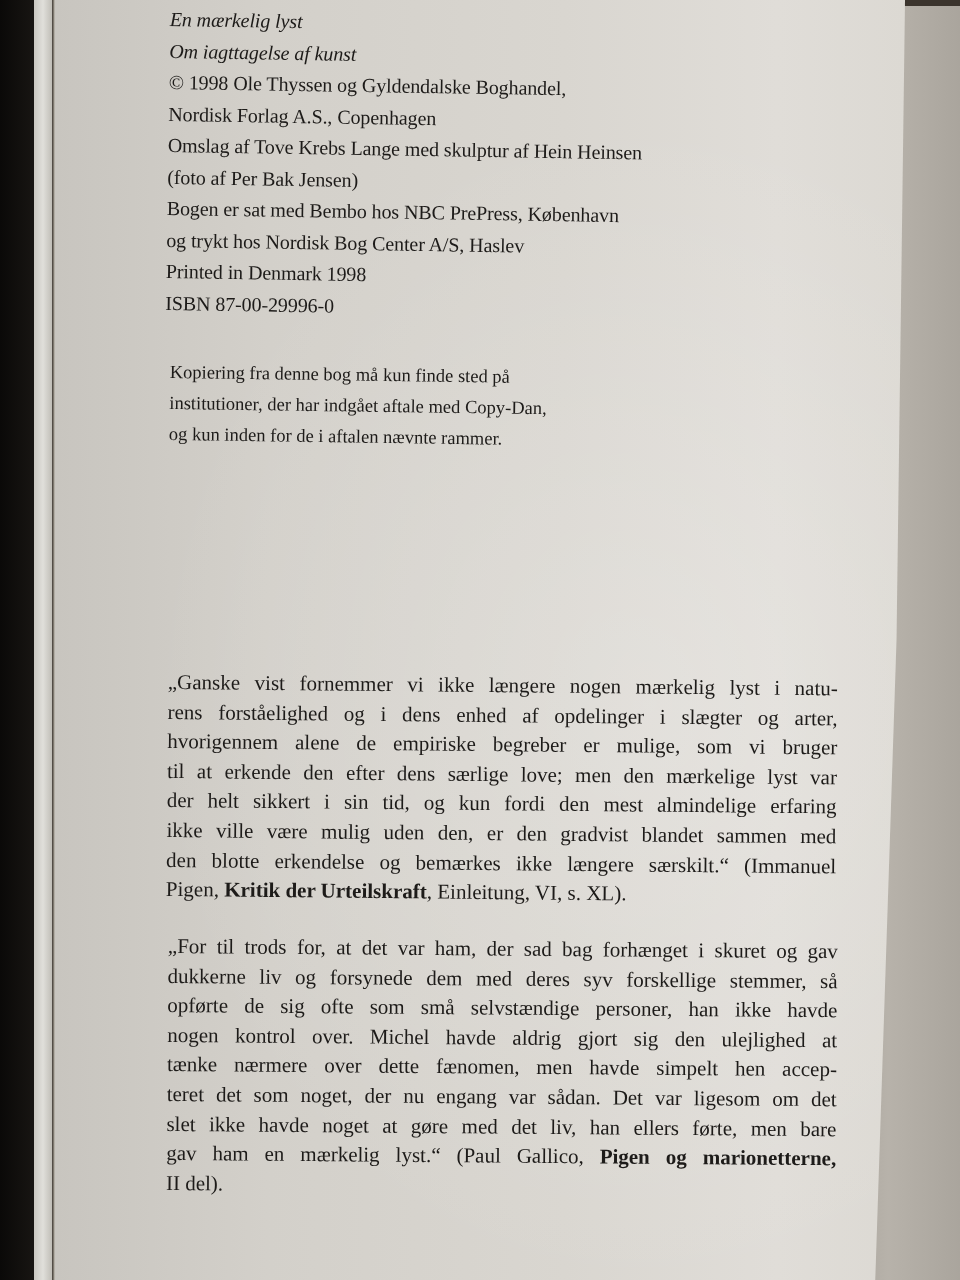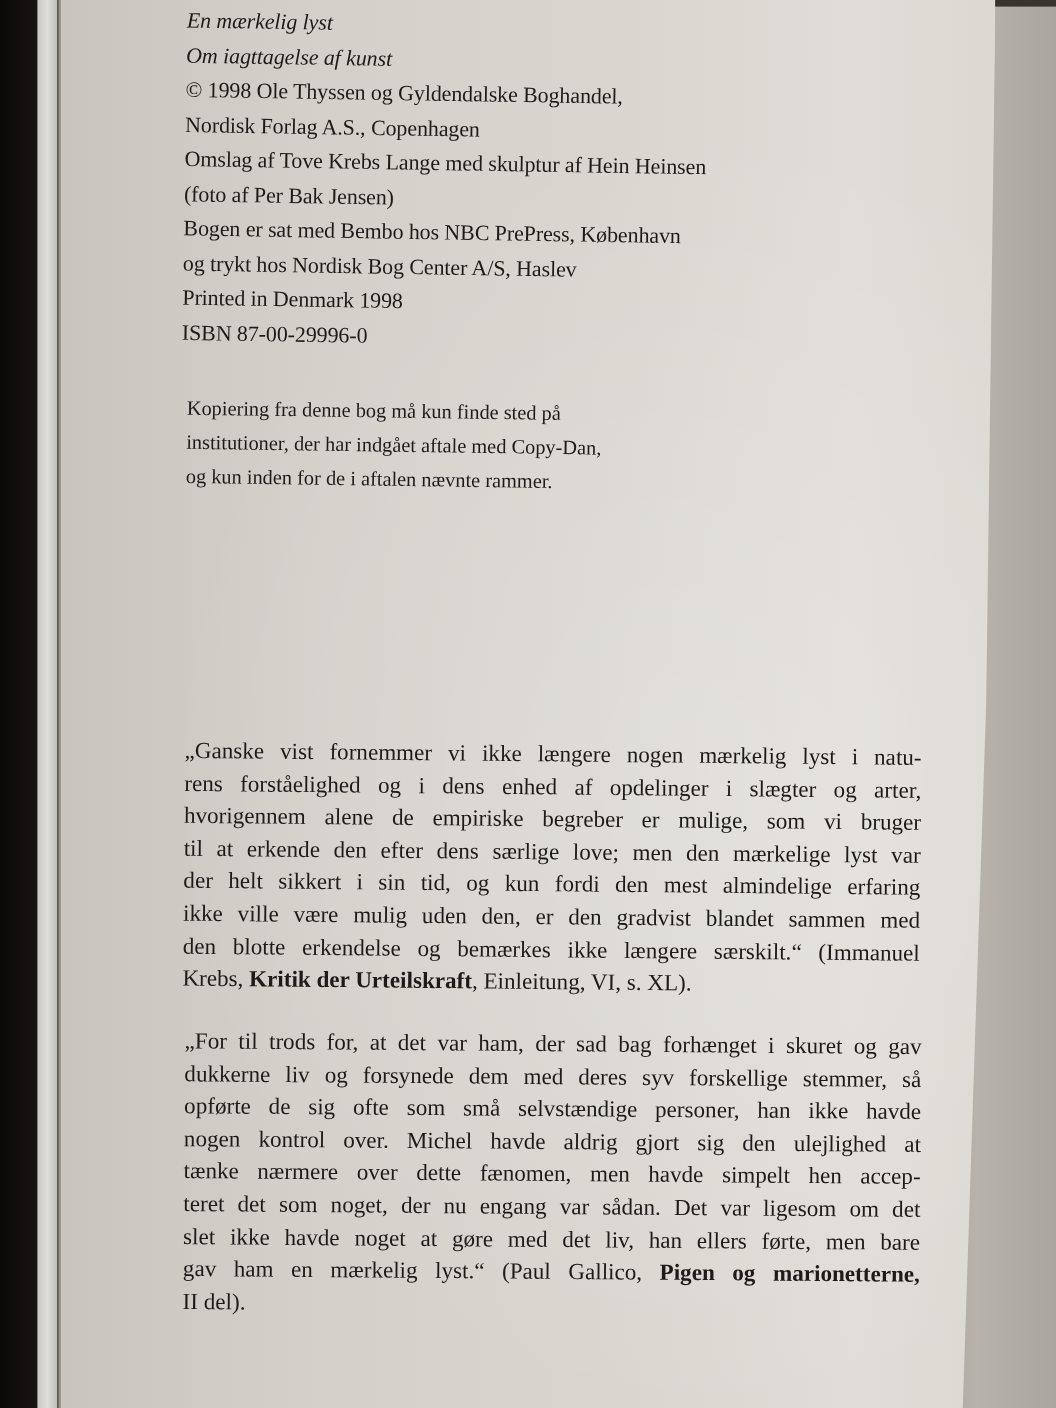--- a/index.html
+++ b/index.html
@@ -153,21 +153,21 @@
     </div>
 
     <div class="quote quote-kant">
       <span class="line">„Ganske vist fornemmer vi ikke længere nogen mærkelig lyst i natu-</span>
       <span class="line">rens forståelighed og i dens enhed af opdelinger i slægter og arter,</span>
       <span class="line">hvorigennem alene de empiriske begreber er mulige, som vi bruger</span>
       <span class="line">til at erkende den efter dens særlige love; men den mærkelige lyst var</span>
       <span class="line">der helt sikkert i sin tid, og kun fordi den mest almindelige erfaring</span>
       <span class="line">ikke ville være mulig uden den, er den gradvist blandet sammen med</span>
       <span class="line">den blotte erkendelse og bemærkes ikke længere særskilt.“ (Immanuel</span>
-      <span class="line last"><span>Krebs, </span><b>Kritik der Urteilskraft</b><span>, Einleitung, VI, s. XL).</span></span>
+      <span class="line last"><span>Pigen, </span><b>Kritik der Urteilskraft</b><span>, Einleitung, VI, s. XL).</span></span>
     </div>
 
     <div class="quote quote-gallico">
       <span class="line">„For til trods for, at det var ham, der sad bag forhænget i skuret og gav</span>
       <span class="line">dukkerne liv og forsynede dem med deres syv forskellige stemmer, så</span>
       <span class="line">opførte de sig ofte som små selvstændige personer, han ikke havde</span>
       <span class="line">nogen kontrol over. Michel havde aldrig gjort sig den ulejlighed at</span>
       <span class="line">tænke nærmere over dette fænomen, men havde simpelt hen accep-</span>
       <span class="line">teret det som noget, der nu engang var sådan. Det var ligesom om det</span>
       <span class="line">slet ikke havde noget at gøre med det liv, han ellers førte, men bare</span>

